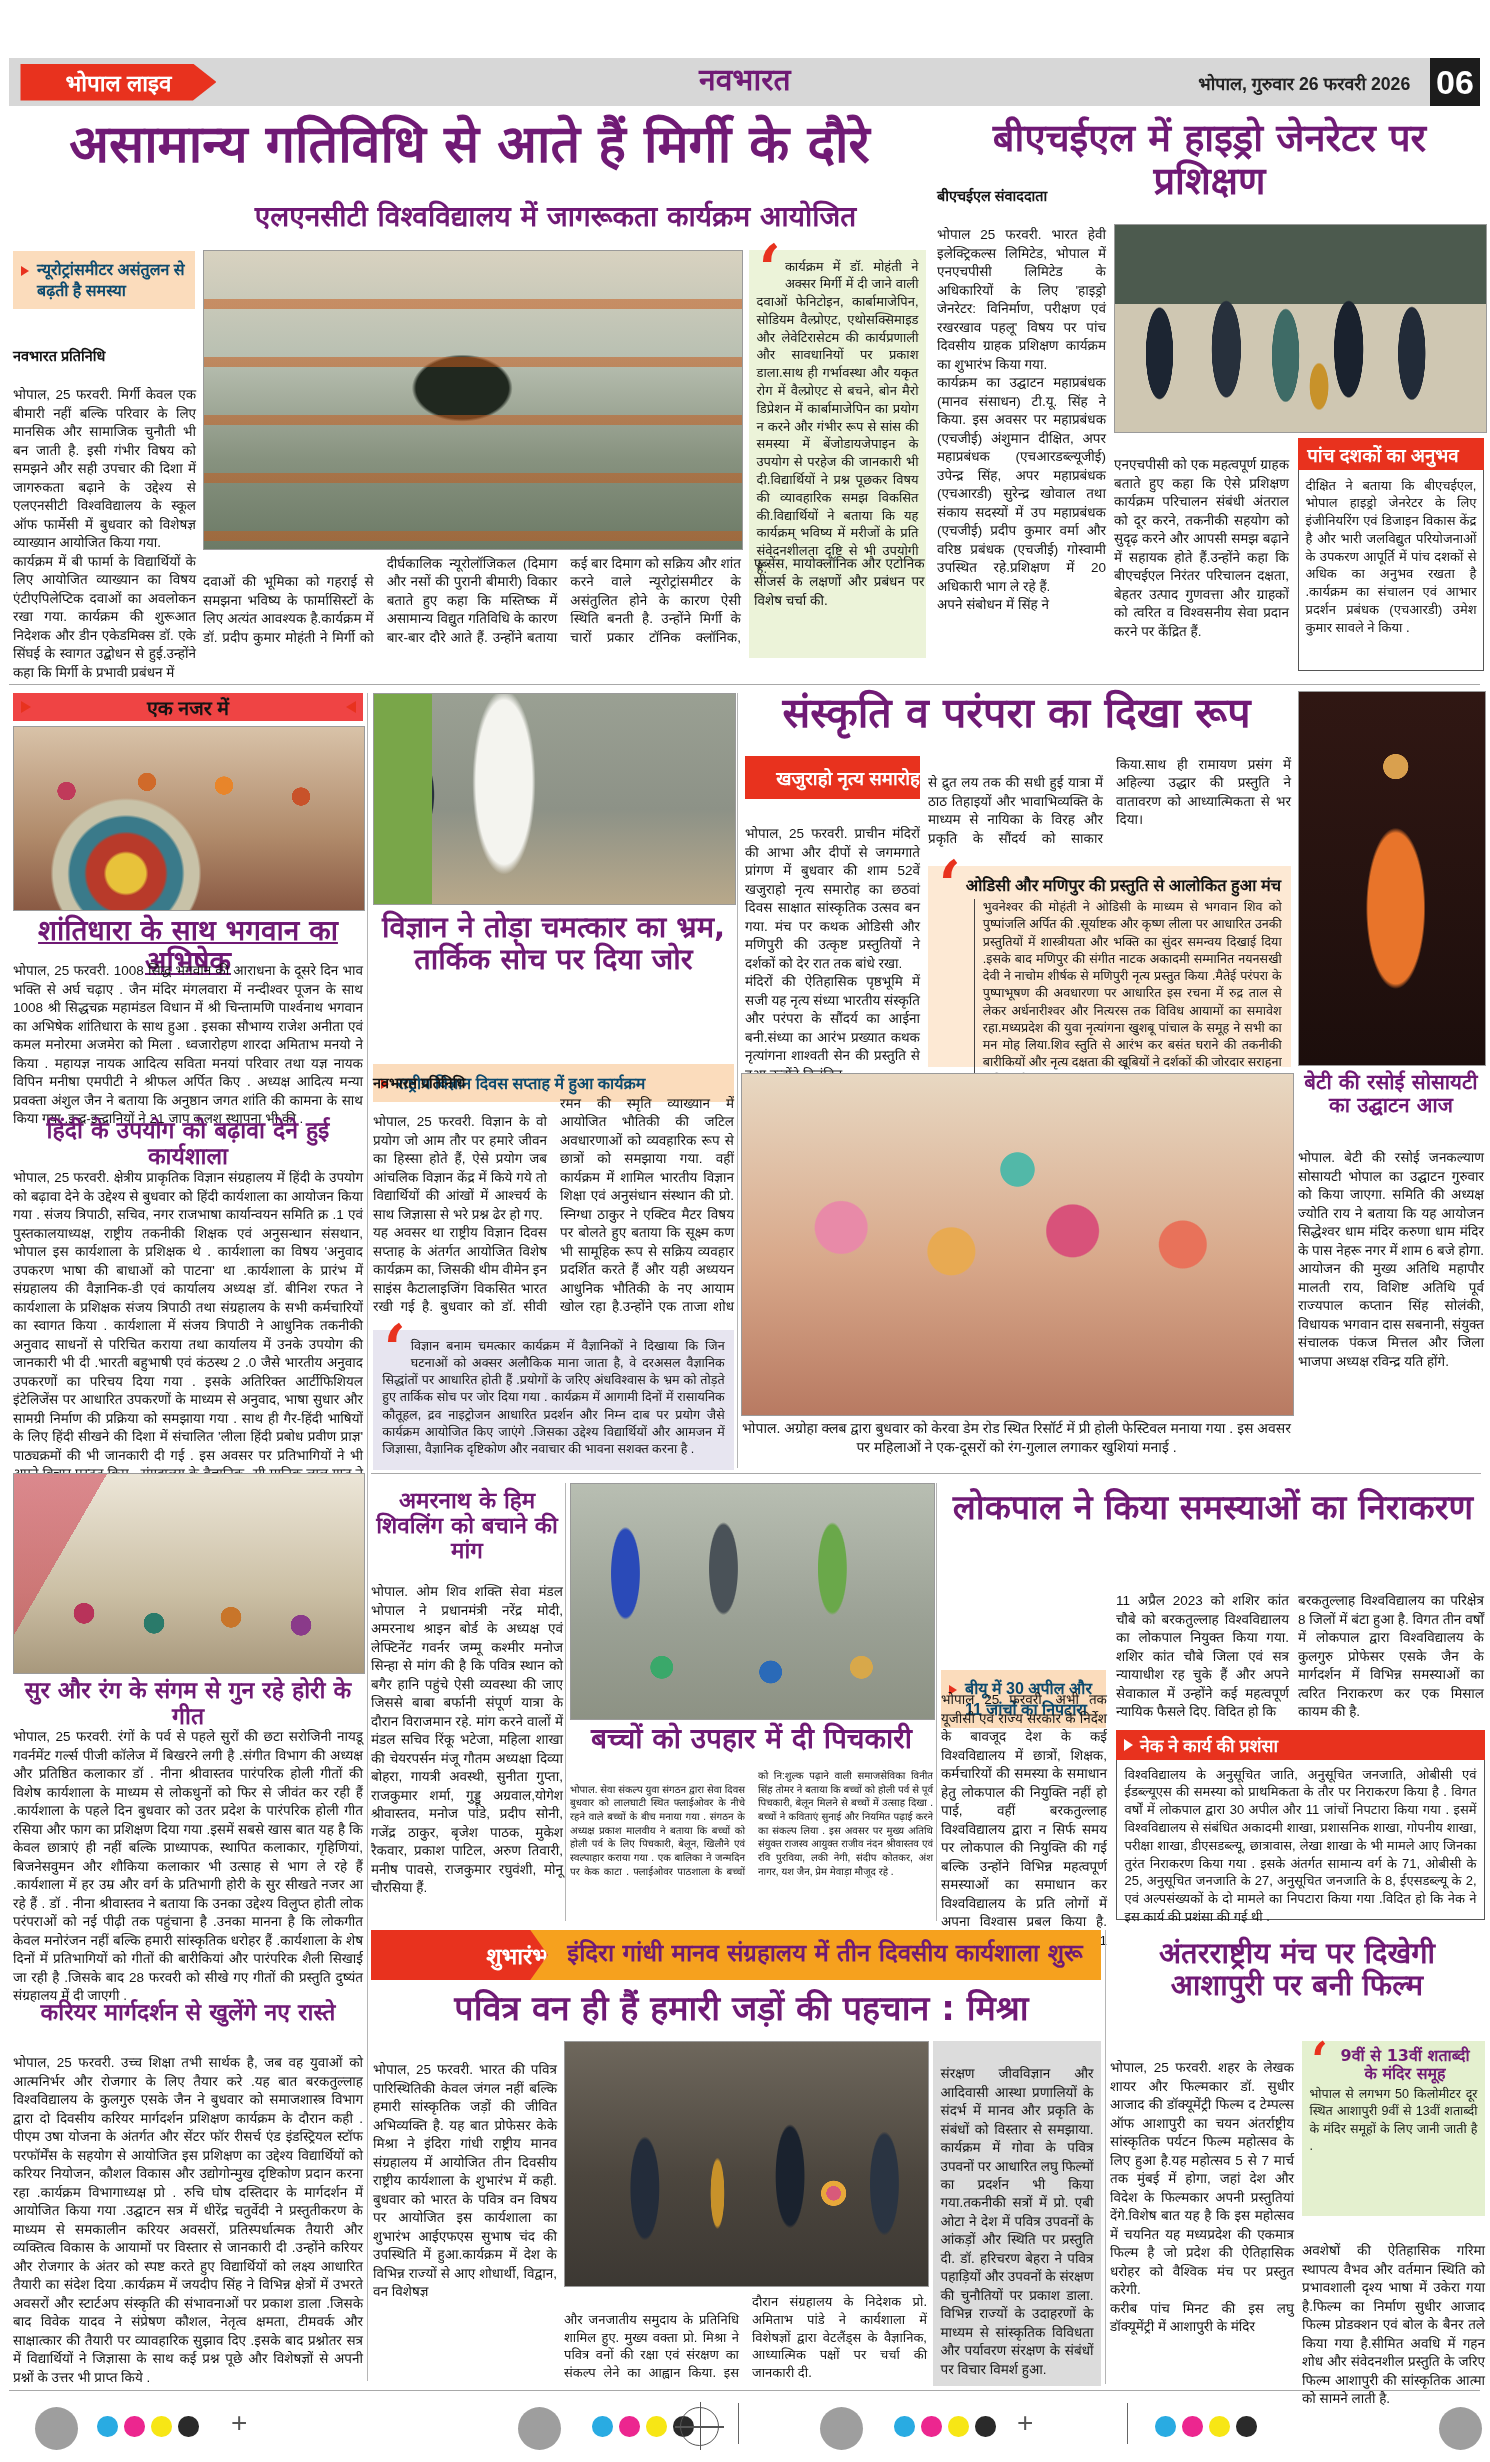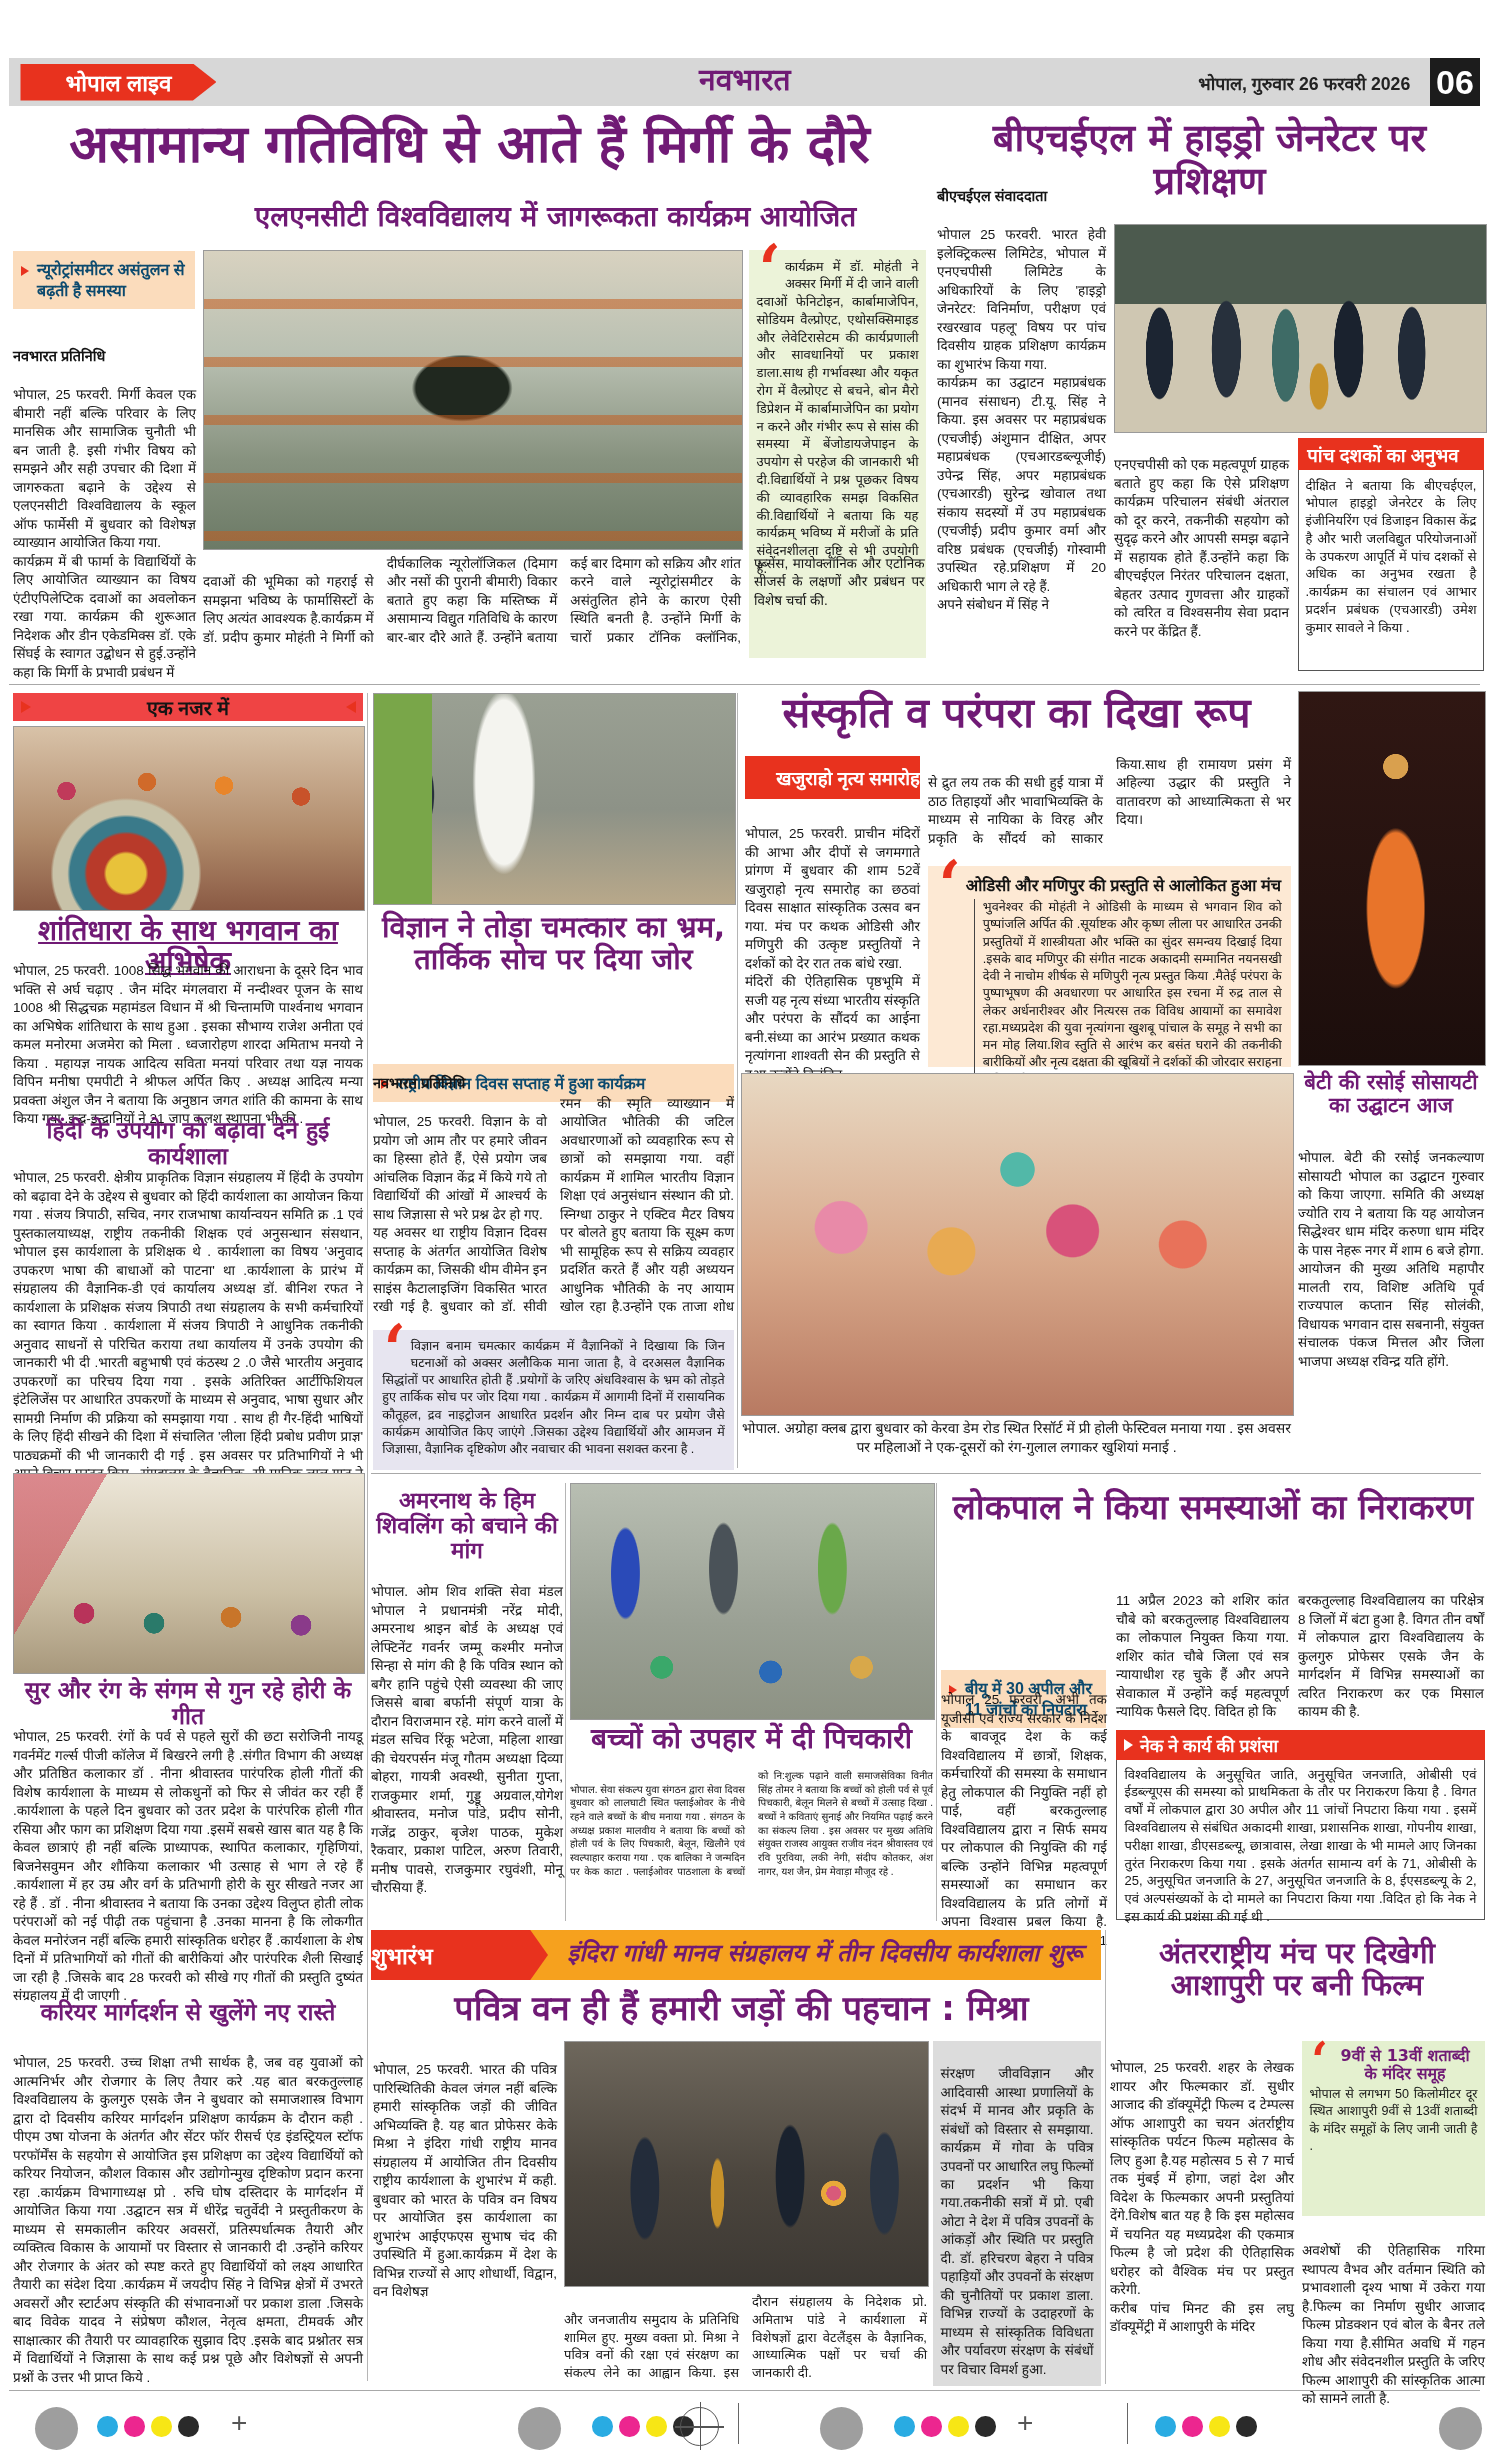--- a/index.html
+++ b/index.html
@@ -283,25 +283,25 @@
   </div>
   <div class="abs" style="left:1116px;top:1730px;width:369px;height:190px;box-sizing:border-box;">
     <div class="redbar" style="height:30px;font-size:17.7px;padding-left:7.5px;">
       <span style="display:inline-block;width:0;height:0;border-top:6.5px solid transparent;border-bottom:6.5px solid transparent;border-left:9.3px solid #fff;margin-right:7.5px;"></span>
       <span>नेक ने कार्य की प्रशंसा</span>
     </div>
     <div class="bt" style="border:1.9px solid #555;border-top:none;padding:5.6px 7.5px;height:160px;box-sizing:border-box;font-size:13px;">विश्वविद्यालय के अनुसूचित जाति, अनुसूचित जनजाति, ओबीसी एवं ईडब्ल्यूएस की समस्या को प्राथमिकता के तौर पर निराकरण किया है . विगत वर्षों में लोकपाल द्वारा 30 अपील और 11 जांचों निपटारा किया गया . इसमें विश्वविद्यालय से संबंधित अकादमी शाखा, प्रशासनिक शाखा, गोपनीय शाखा, परीक्षा शाखा, डीएसडब्ल्यू, छात्रावास, लेखा शाखा के भी मामले आए जिनका तुरंत निराकरण किया गया . इसके अंतर्गत सामान्य वर्ग के 71, ओबीसी के 25, अनुसूचित जनजाति के 27, अनुसूचित जनजाति के 8, ईएसडब्ल्यू के 2, एवं अल्पसंख्यकों के दो मामले का निपटारा किया गया .विदित हो कि नेक ने इस कार्य की प्रशंसा की गई थी .</div>
   </div>
 
   <div class="abs" style="left:371px;top:1930px;width:730px;height:50px;background:#f6a11e;">
-    <div class="abs redbar" style="left:0;top:0;width:177px;height:50px;font-size:22.4px;justify-content:flex-start;
+    <div class="abs redbar" style="left:0;top:0;width:177px;height:50px;font-size:22.4px;justify-content:flex-end;
                 clip-path:polygon(0 0,90% 0,100% 50%,90% 100%,0 100%);">
       <span>शुभारंभ</span>
     </div>
-    <div class="abs hl" style="left:186px;top:10.2px;width:536px;font-size:24px;font-style:italic;">
+    <div class="abs hl" style="left:186px;top:10.2px;width:536px;font-size:24px;">
       <span>इंदिरा गांधी मानव संग्रहालय में तीन दिवसीय कार्यशाला शुरू</span>
     </div>
   </div>
   <div class="abs hl" style="left:382px;top:1989px;width:719px;font-size:34px;">
     <span>पवित्र वन ही हैं हमारी जड़ों की पहचान : मिश्रा</span>
   </div>
   <div class="abs bt" style="left:373px;top:2043px;width:184px;height:341px;">
     <span>भोपाल, 25 फरवरी. भारत की पवित्र पारिस्थितिकी केवल जंगल नहीं बल्कि हमारी सांस्कृतिक जड़ों की जीवित अभिव्यक्ति है. यह बात प्रोफेसर केके मिश्रा ने इंदिरा गांधी राष्ट्रीय मानव संग्रहालय में आयोजित तीन दिवसीय राष्ट्रीय कार्यशाला के शुभारंभ में कही. बुधवार को भारत के पवित्र वन विषय पर आयोजित इस कार्यशाला का शुभारंभ आईएफएस सुभाष चंद की उपस्थिति में हुआ.कार्यक्रम में देश के विभिन्न राज्यों से आए शोधार्थी, विद्वान, वन विशेषज्ञ</span>
   </div>
   <div class="abs photo" style="left:564px;top:2041px;width:363px;height:244px;

